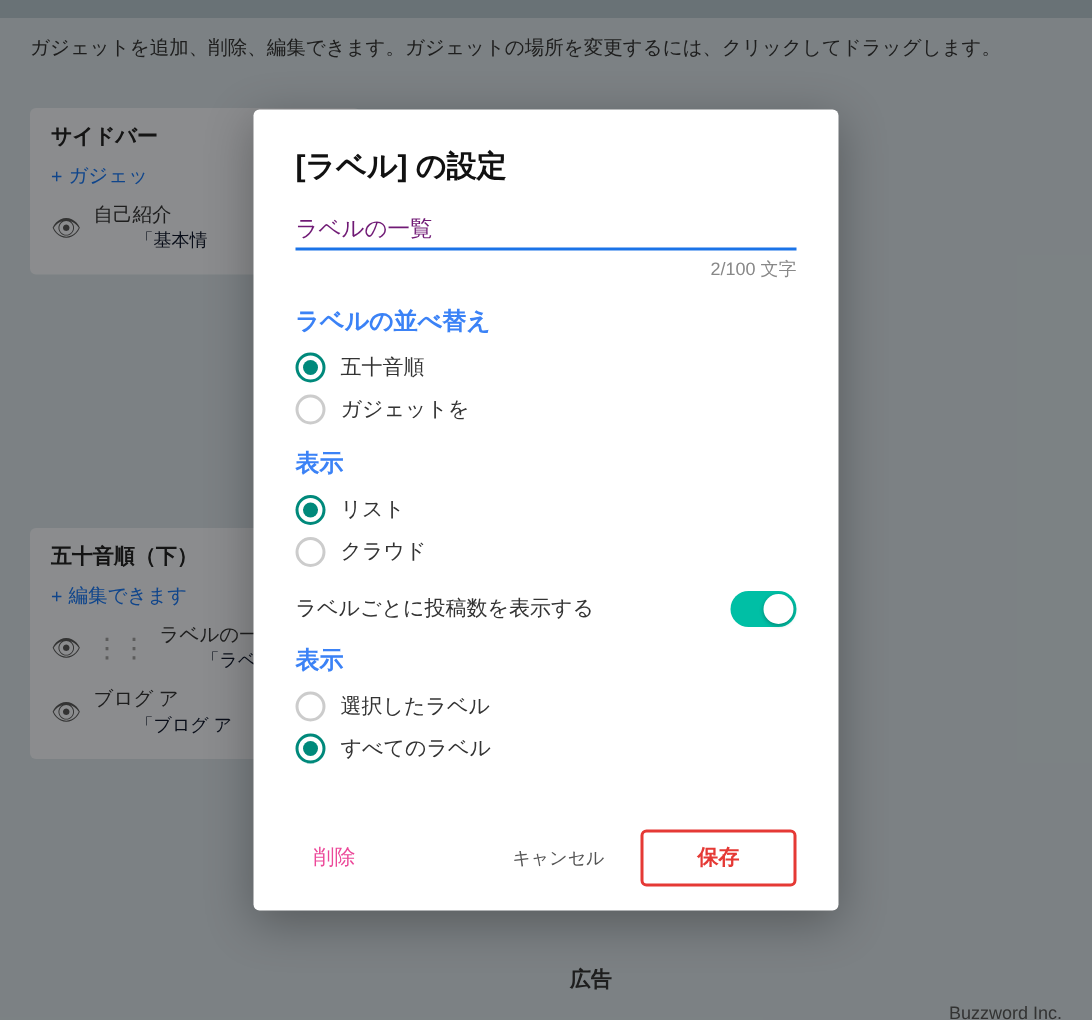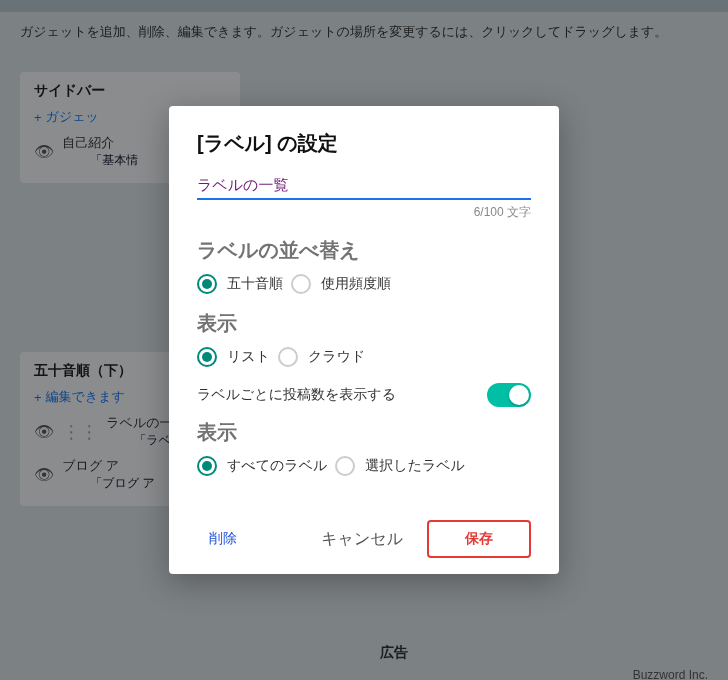--- a/index.html
+++ b/index.html
@@ -156,32 +156,33 @@
     }
 
     .char-count {
       text-align: right;
       font-size: 12px;
       color: #888;
       margin-bottom: 16px;
     }
 
     .section-label {
-      font-size: 20px;
+      font-size: 16px;
       font-weight: bold;
-      color: #737373;
+      color: #3b82f6;
       margin-bottom: 10px;
       margin-top: 8px;
     }
 
     .radio-group {
       display: flex;
-      flex-direction: row;
+      flex-direction: column;
       gap: 8px;
       margin-bottom: 16px;
+      justify-content: space-between;
     }
 
     .radio-item {
       display: flex;
       align-items: center;
       gap: 10px;
       font-size: 14px;
       color: #333;
       cursor: pointer;
     }
@@ -253,31 +254,31 @@
       align-items: center;
       justify-content: flex-end;
       gap: 8px;
       border-top: none;
     }
 
     .btn-delete {
       background: none;
       border: none;
       font-size: 14px;
-      color: #1d4ed8;
+      color: #ec4899;
       cursor: pointer;
       padding: 8px 12px;
       font-family: inherit;
       margin-right: auto;
     }
 
     .btn-cancel {
       background: none;
       border: none;
-      font-size: 16px;
+      font-size: 12px;
       color: #555;
       cursor: pointer;
       padding: 8px 16px;
       font-family: inherit;
     }
 
     .btn-save {
       background: none;
       border: 2px solid #e53935;
       border-radius: 4px;
@@ -342,32 +343,32 @@
   <div class="dialog">
 
     <div class="dialog-scrollable">
       
       <div class="dialog-title">[ラベル] の設定</div>
 
       
       <input class="dialog-input" type="text" value="ラベルの一覧" style="">
 
       
-      <div class="char-count">6/100 文字</div>
+      <div class="char-count">2/100 文字</div>
 
       
       <div class="section-label">ラベルの並べ替え</div>
       <div class="radio-group">
         <label class="radio-item">
           <div class="radio-circle selected"></div>
           <span>五十音順</span>
         </label>
         <label class="radio-item">
           <div class="radio-circle"></div>
-          <span>使用頻度順</span>
+          <span>ガジェットを</span>
         </label>
       </div>
 
       
       <div class="section-label">表示</div>
       <div class="radio-group">
         <label class="radio-item">
           <div class="radio-circle selected"></div>
           <span>リスト</span>
         </label>
@@ -380,26 +381,26 @@
       
       <div class="toggle-row">
         <span class="toggle-label">ラベルごとに投稿数を表示する</span>
         <div class="toggle-switch"></div>
       </div>
 
       
       <div class="section-label">表示</div>
       <div class="radio-group">
         <label class="radio-item">
+          <div class="radio-circle"></div>
+          <span>選択したラベル</span>
+        </label>
+        <label class="radio-item">
           <div class="radio-circle selected"></div>
           <span>すべてのラベル</span>
-        </label>
-        <label class="radio-item">
-          <div class="radio-circle"></div>
-          <span>選択したラベル</span>
         </label>
       </div>
     </div>
 
     <div class="dialog-footer">
       <button class="btn-delete">削除</button>
       <button class="btn-cancel">キャンセル</button>
       <button class="btn-save">保存</button>
     </div>
 

